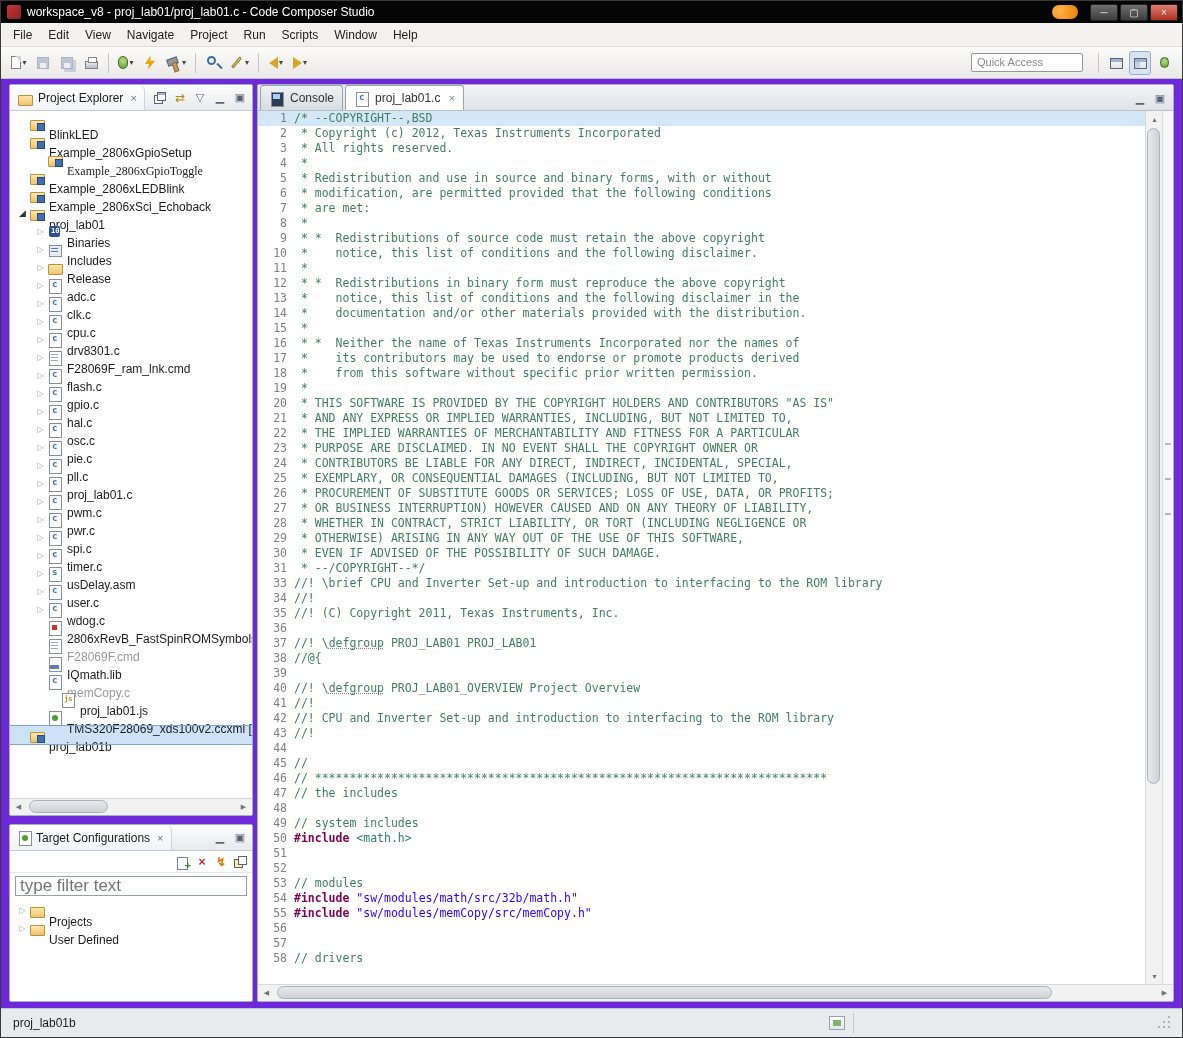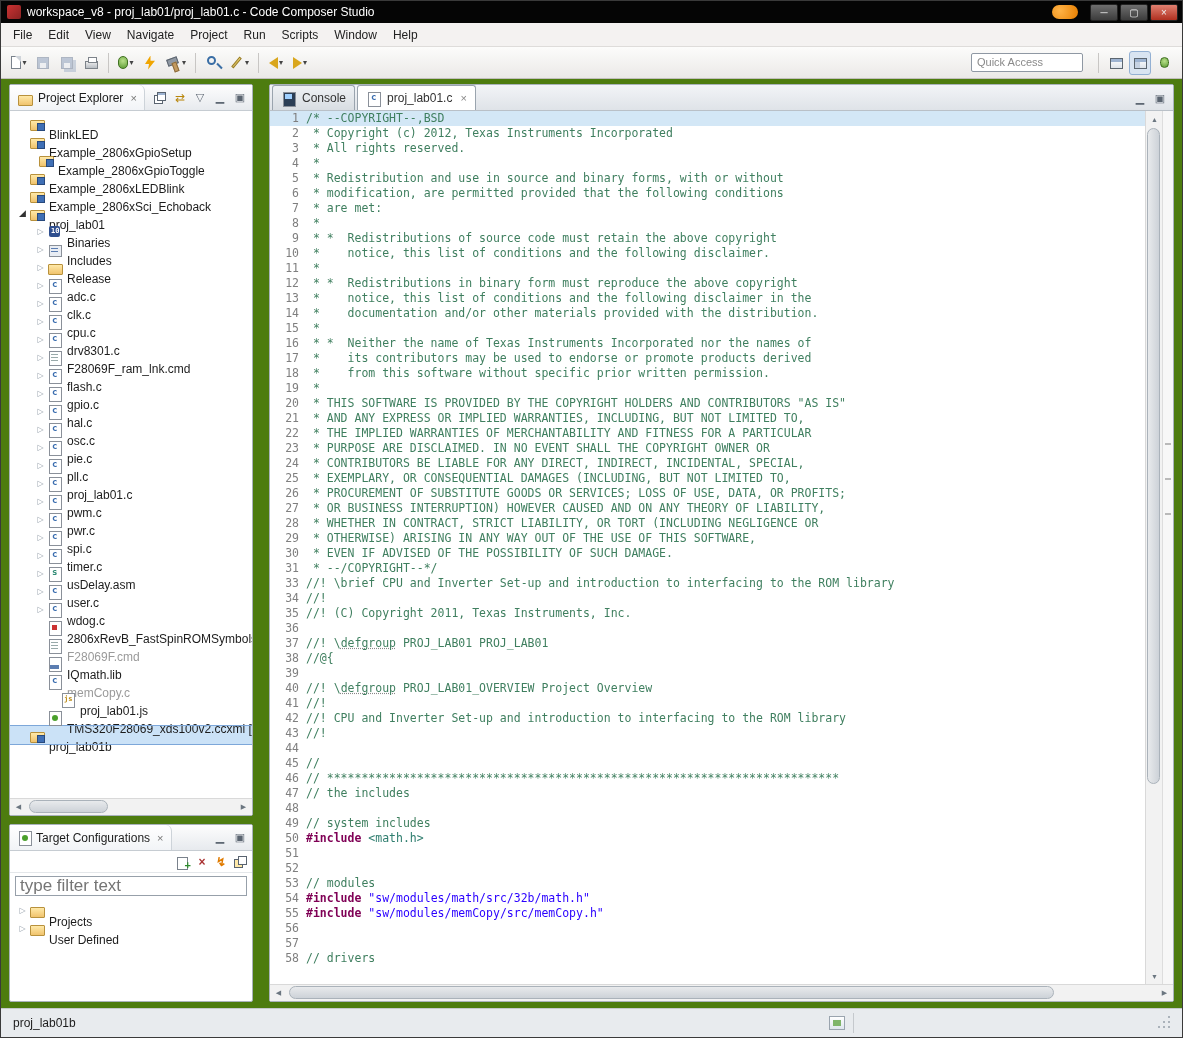--- a/index.html
+++ b/index.html
@@ -47,21 +47,21 @@
   .tbi-hammer::after{content:"";position:absolute;left:7px;top:6px;width:3px;height:8px;background:#c49a5f;border:1px solid #8a6b3c;transform:rotate(-20deg);}
   .tbi-search{width:9px;height:9px;border:2px solid #3a6ea5;border-radius:50%;margin:0 4px 4px 0;}
   .tbi-search::after{content:"";position:absolute;left:7px;top:7px;width:7px;height:2px;background:#3a6ea5;transform:rotate(45deg);}
   .tbi-pencil{width:3px;height:13px;background:linear-gradient(#f3d34a,#caa52e);border:1px solid #9a7d22;transform:rotate(40deg);margin:0 6px;}
   .tbi-back{width:0;height:0;border:6px solid transparent;border-right:9px solid #d9a61d;border-left:none;}
   .tbi-fwd{width:0;height:0;border:6px solid transparent;border-left:9px solid #d9a61d;border-right:none;}
   .tbi-table,.tbi-grid{width:13px;height:11px;border:1px solid #5c6670;background:linear-gradient(#fff,#dde3ea);box-shadow:inset 0 3px 0 #9db3d1;margin-top:2px;}
   .tbi-grid{box-shadow:inset 0 3px 0 #9db3d1,inset 5px 0 0 #c6d2e2;}
 
   
-  .work{flex:1;display:flex;padding:5px 8px 6px 8px;gap:16px;background:#4d7c0f;min-height:0;}
+  .work{flex:1;display:flex;padding:5px 8px 6px 8px;gap:4px;background:#6d28d9;min-height:0;}
   .leftcol{width:244px;display:flex;flex-direction:column;gap:8px;flex:none;min-height:0;}
   .panel{background:#fff;border:1px solid #a9b2bc;border-radius:2px;display:flex;flex-direction:column;min-height:0;min-width:0;}
   .panel-pe{flex:1;}
   .panel-tc{height:178px;flex:none;}
   .phdr{height:26px;background:linear-gradient(#fdfdfd,#e7eaee);border-bottom:1px solid #c6ccd2;display:flex;align-items:center;flex:none;}
   .vtab{display:flex;align-items:center;gap:5px;padding:0 7px;height:25px;background:linear-gradient(#ffffff,#f2f4f7);border-right:1px solid #cdd3d9;border-radius:2px 6px 0 0;}
   .vtab .vlabel{white-space:nowrap;}
   .vclose{color:#777;font-size:11px;margin-left:2px;}
   .pbtns{margin-left:auto;display:flex;align-items:center;gap:4px;padding-right:4px;color:#5a6470;}
   .mi{width:16px;height:16px;display:inline-flex;align-items:center;justify-content:center;font-size:11px;color:#5a6470;position:relative;}
@@ -266,21 +266,21 @@
             <div class="titem" style="padding-left: 6px;">
               <span class="tw"></span>
               <span class="fi fi-project"></span>
               <span class="tlabel">BlinkLED</span>
             </div>
             <div class="titem" style="padding-left: 6px;">
               <span class="tw"></span>
               <span class="fi fi-project"></span>
               <span class="tlabel">Example_2806xGpioSetup</span>
             </div>
-            <div class="titem" style="padding-left: 15px;">
+            <div class="titem" style="padding-left: 24px; font-family: Liberation Serif, serif;">
               <span class="tw"></span>
               <span class="fi fi-project"></span>
               <span class="tlabel">Example_2806xGpioToggle</span>
             </div>
             <div class="titem" style="padding-left: 6px;">
               <span class="tw"></span>
               <span class="fi fi-project"></span>
               <span class="tlabel">Example_2806xLEDBlink</span>
             </div>
             <div class="titem" style="padding-left: 6px;">

